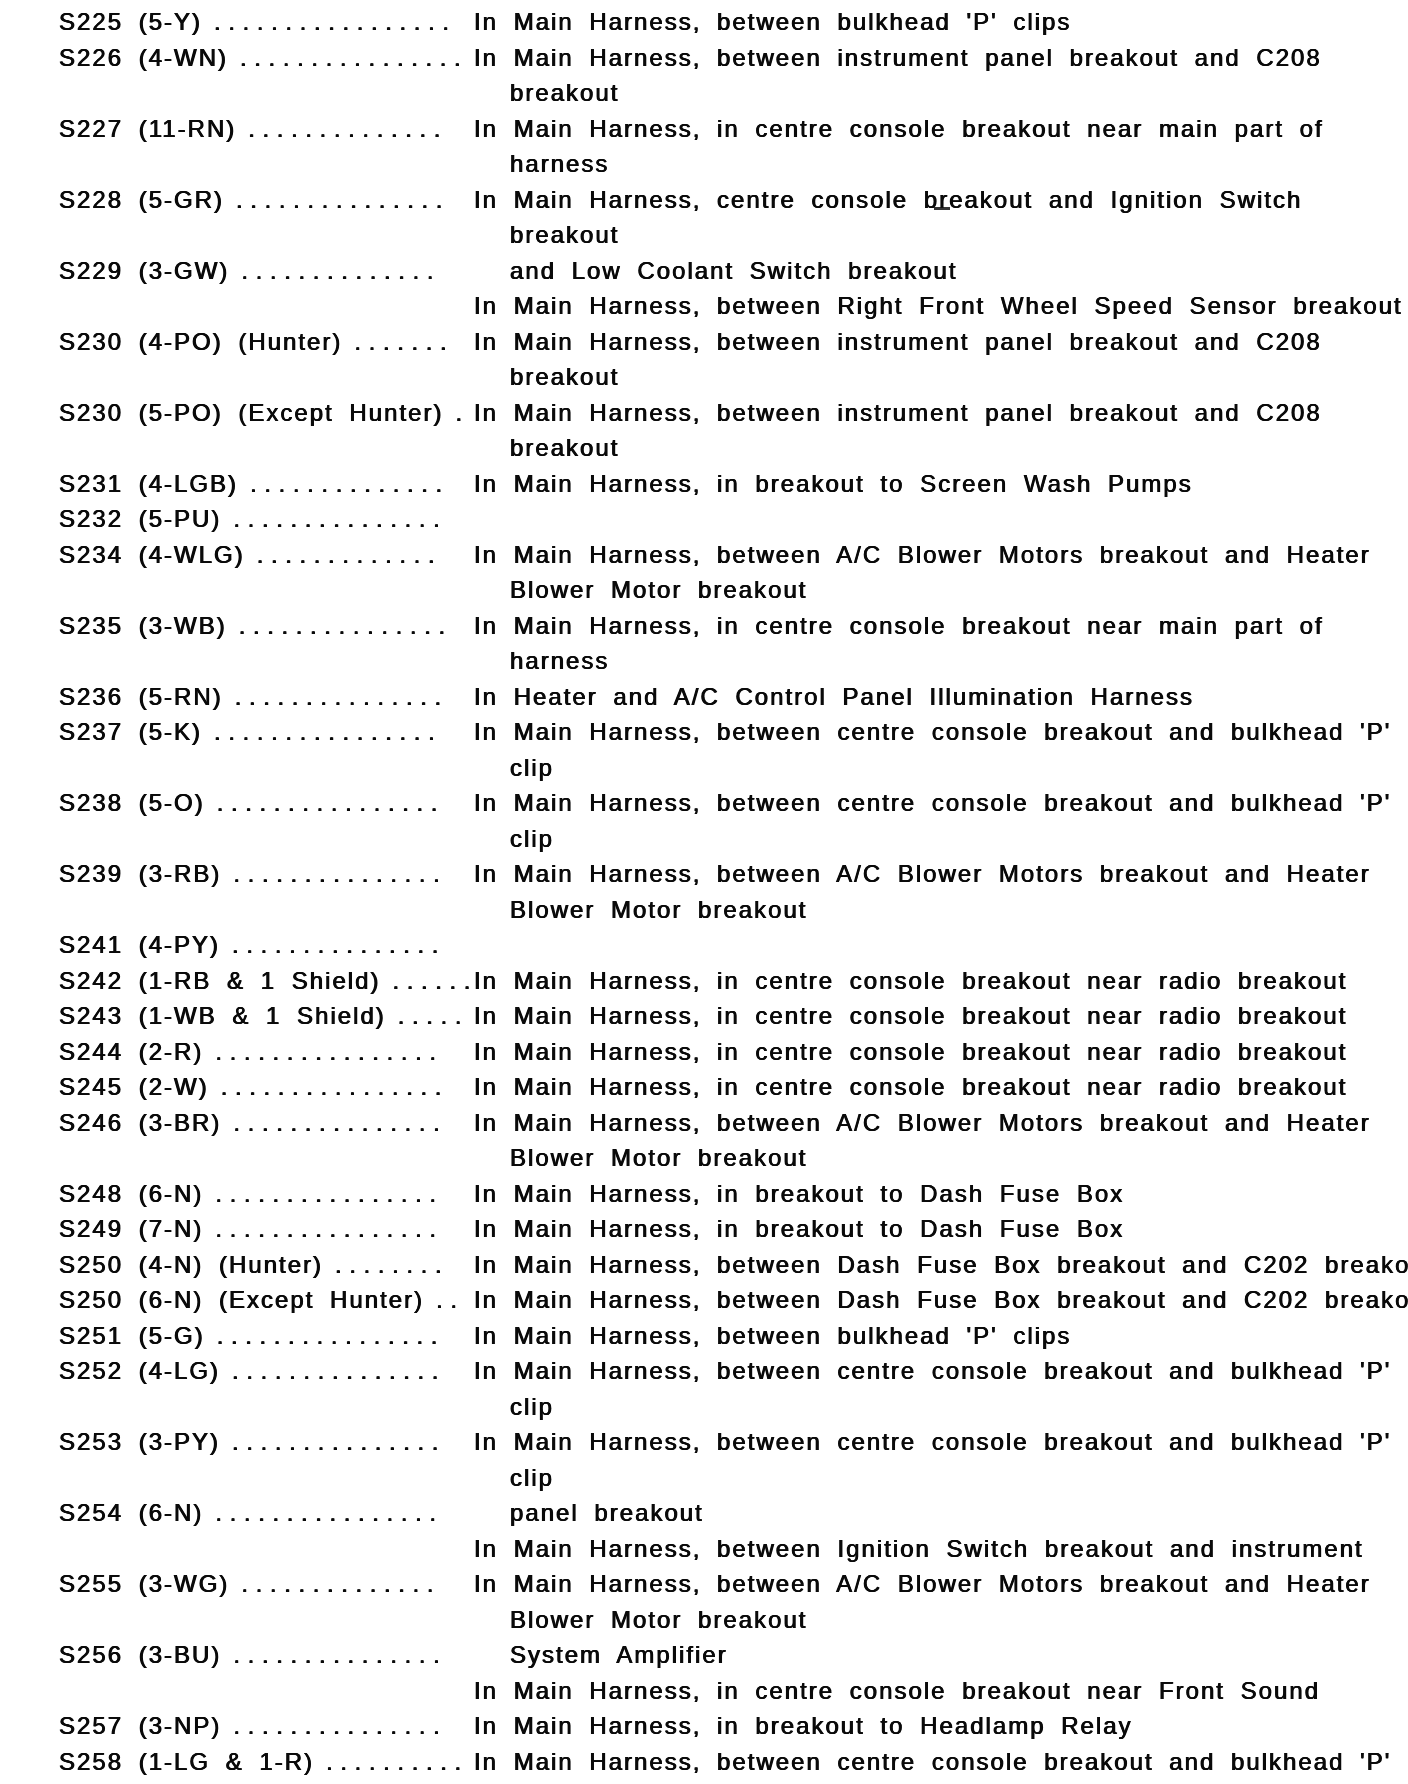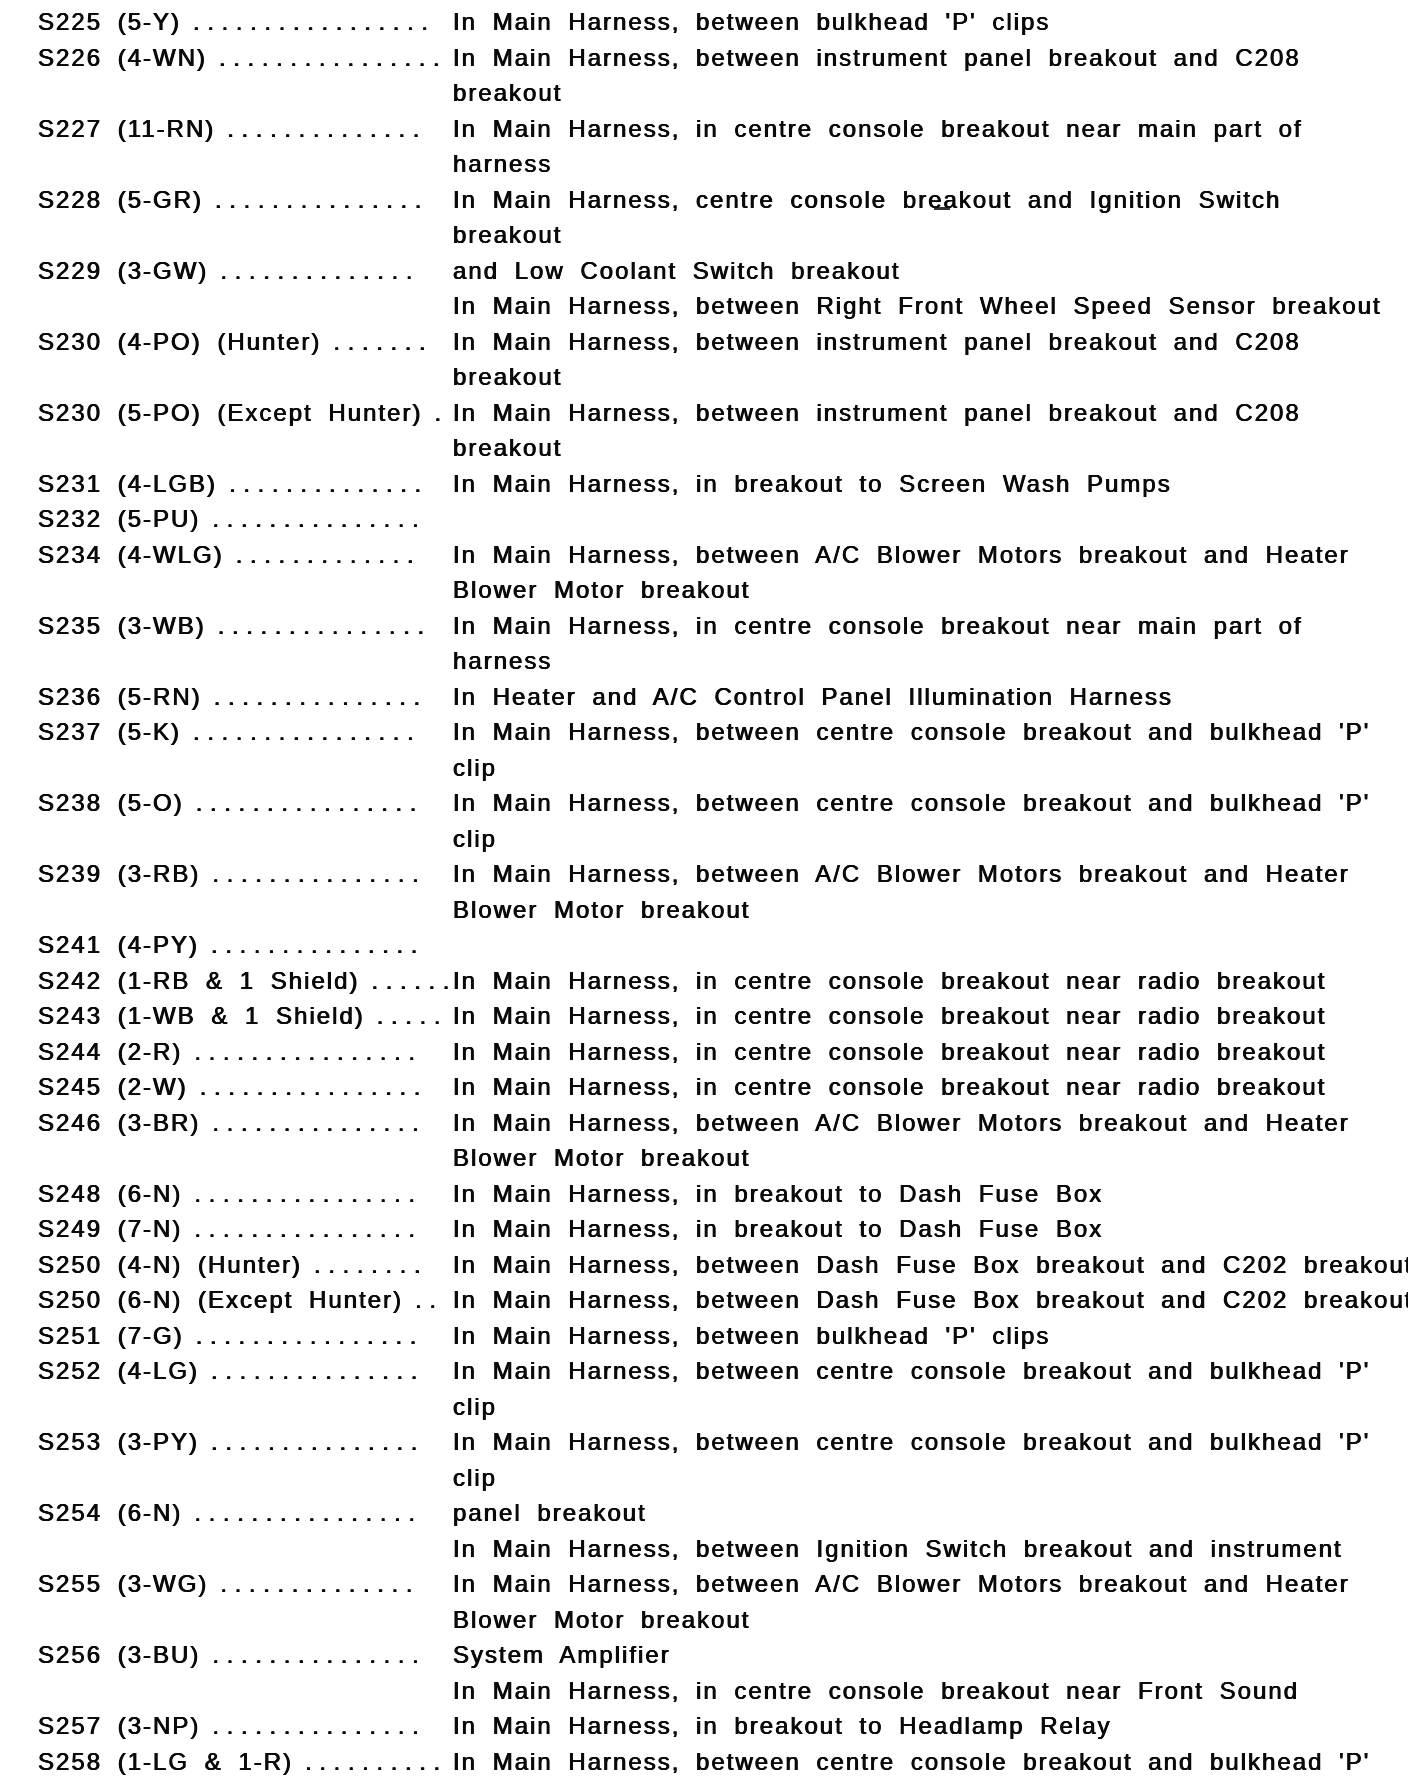--- a/index.html
+++ b/index.html
@@ -15,21 +15,21 @@
     font-size: 24px;
     line-height: 35.5px;
     color: #0a0a0a;
     letter-spacing: 2px;
     word-spacing: 7px;
     
     text-shadow: 0.45px 0 0 currentColor, -0.45px 0 0 currentColor;
     position: relative;
   }
   .page {
-    padding: 4px 0 0 38px;
+    padding: 4px 0 0 59px;
   }
   .row {
     display: flex;
     align-items: flex-start;
   }
   .label-cell {
     flex: 0 0 415px;
     display: flex;
     white-space: nowrap;
     overflow: hidden;
@@ -46,20 +46,21 @@
     word-spacing: 0;
   }
   .loc-cell {
     flex: 1 1 auto;
     min-width: 0;
   }
   .loc-line {
     white-space: nowrap;
   }
   .loc-line.cont {
+    margin-left: 36px;
   }
   .scan-artifact {
     position: absolute;
     left: 934px;
     top: 207px;
     width: 16px;
     height: 3px;
     background: #111;
     opacity: 0.85;
   }
@@ -294,21 +295,21 @@
       <div class="label-cell">
         <span class="code">S250 (6-N) (Except Hunter)</span>
         <span class="dots">..</span>
       </div>
       <div class="loc-cell">
         <div class="loc-line">In Main Harness, between Dash Fuse Box breakout and C202 breakout</div>
       </div>
     </div>
     <div class="row">
       <div class="label-cell">
-        <span class="code">S251 (7-G)</span>
+        <span class="code">S251 (5-G)</span>
         <span class="dots">................</span>
       </div>
       <div class="loc-cell">
         <div class="loc-line">In Main Harness, between bulkhead 'P' clips</div>
       </div>
     </div>
     <div class="row">
       <div class="label-cell">
         <span class="code">S252 (4-LG)</span>
         <span class="dots">...............</span>

